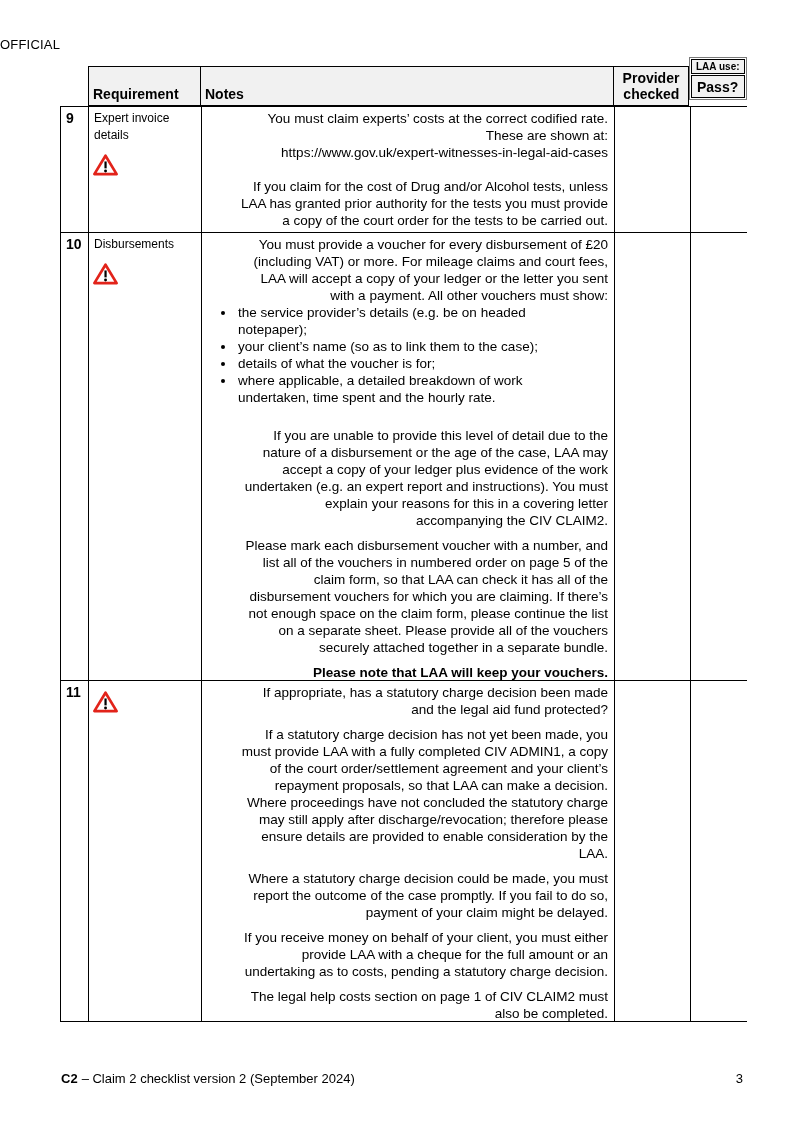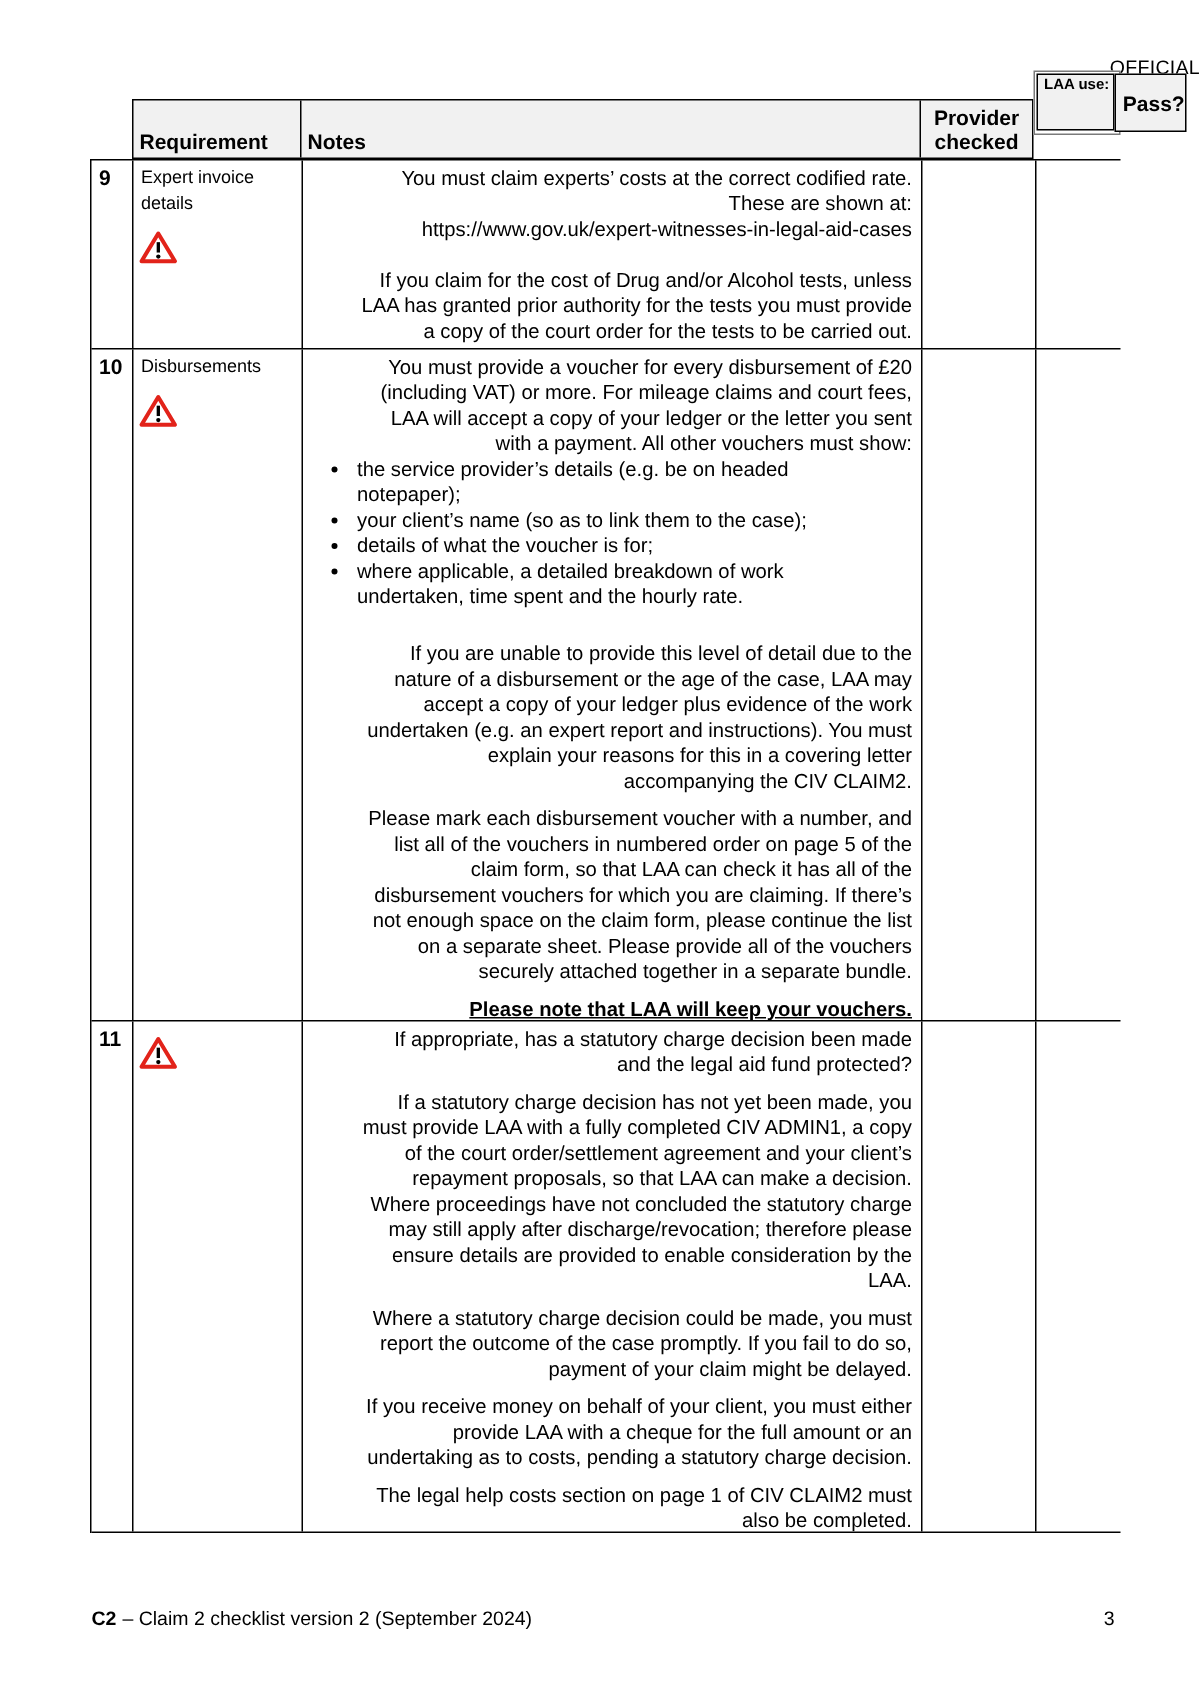--- a/index.html
+++ b/index.html
@@ -4,37 +4,37 @@
 <style>
   * { margin:0; padding:0; box-sizing:border-box; }
   html,body { background:#e8e8e8; }
   .page {
     position:relative; width:800px; height:1130px; background:#ffffff;
     font-family:"Liberation Sans","DejaVu Sans",sans-serif; color:#000;
     margin:0 auto; overflow:hidden;
   }
   .banner {
     position:absolute; top:37px; left:0; width:100%;
-    text-align:right; font-size:13px; letter-spacing:0.2px;
+    text-align:left; font-size:13px; letter-spacing:0.2px;
   }
   
   .thead {
     position:absolute; left:88px; top:66px; width:601px; height:40px;
     display:flex; background:#f1f1f1; border:1px solid #000;
   }
   .th { display:flex; align-items:flex-end; font-weight:bold; font-size:14px;
         padding:0 4px 3px 4px; line-height:16px; }
   .th-req { width:112px; border-right:1px solid #000; }
   .th-notes { width:413px; border-right:1px solid #000; }
-  .th-provider { flex:1; justify-content:center; text-align:center; white-space:pre-line; }
+  .th-provider { flex:1; justify-content:center; text-align:right; white-space:pre-line; }
   
   .laa-box {
-    position:absolute; left:689px; top:47px; width:58px; height:43px;
+    position:absolute; left:689px; top:57px; width:58px; height:43px;
     border:1px solid #7a7a7a; background:#fff; padding:1px;
-    display:flex; 
+    display:flex; flex-direction:column;
   }
   .laa-use {
     border:1px solid #000; background:#f1f1f1; font-size:10px; font-weight:bold;
     padding:1px 2px 1px 4px; margin-bottom:1px; white-space:nowrap;
   }
   .laa-pass {
     border:1px solid #000; background:#f1f1f1; font-size:14px; font-weight:bold;
     flex:1; display:flex; align-items:center; padding-left:5px;
   }
   
@@ -46,21 +46,21 @@
          border-bottom:1px solid #000; }
   .r9 { height:126px; } .r10 { height:448px; } .r11 { height:341px; }
   .cell { border-right:1px solid #000; overflow:hidden; }
   .cell:last-child { border-right:none; }
   .num  { font-weight:bold; font-size:14px; padding:3px 2px 0 5px; }
   .req  { font-size:12px; line-height:17px; padding:3px 3px 0 5px; white-space:pre-line; }
   .notes{ font-size:13.5px; line-height:17px; padding:3px 6px 0 6px; }
   .notes p { margin:0 0 8px 0; white-space:pre-line;text-align:right; }
   .notes p.tight { margin-bottom:0; }
   .link-line { font-weight:normal; margin-bottom:17px !important; }
-  .note-bold { font-weight:bold; margin-top:14px;text-decoration:underline; }
+  .note-bold { font-weight:bold; margin-top:14px; }
   ul.bullets { margin:0 0 21px 0; padding-left:28px; list-style:disc outside; }
   ul.bullets li { white-space:pre-line; padding-left:2px; }
   .warn { display:block; margin:9px 0 0 3px; }
   
   .footer {
     position:absolute; left:61px; top:1071px; width:682px;
     font-size:13px; display:flex; justify-content:space-between;
   }
   .footer .code { font-weight:bold; }
   .footer .title { margin-left:4px; }

